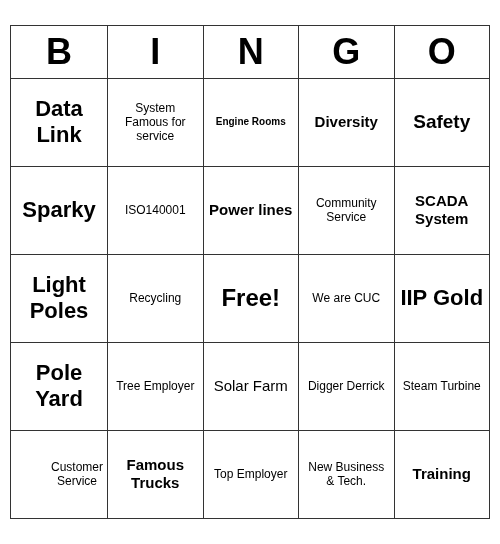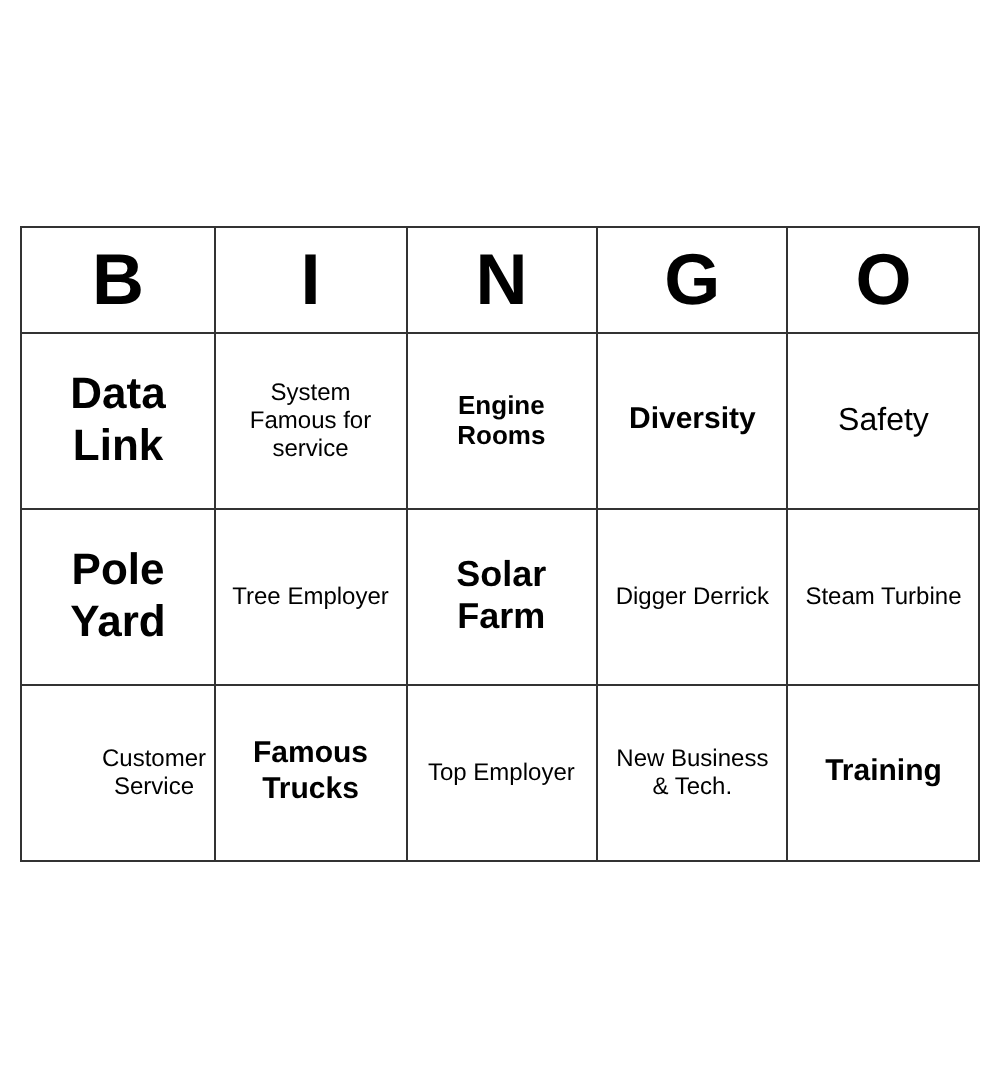--- a/index.html
+++ b/index.html
@@ -57,28 +57,42 @@
       <td style="font-size:36px;font-weight:bold;text-align:center;border:1.5px solid #333;height:50px;">I</td>
       <td style="font-size:36px;font-weight:bold;text-align:center;border:1.5px solid #333;height:50px;">N</td>
       <td style="font-size:36px;font-weight:bold;text-align:center;border:1.5px solid #333;height:50px;">G</td>
       <td style="font-size:36px;font-weight:bold;text-align:center;border:1.5px solid #333;height:50px;">O</td>
     </tr>
   </thead>
   <tbody id="bingo-body">
   <tr>
         <td style="font-size: 22px; font-weight: bold; margin-left: 48px;">Data Link</td>
         <td style="font-size: 12px; font-weight: normal;">System Famous for service</td>
-        <td style="font-size: 13px; font-weight: bold; margin-left: 30px;">Engine Rooms</td>
+        <td style="font-size: 10px; font-weight: bold; margin-left: 30px;">Engine Rooms</td>
         <td style="font-size: 15px; font-weight: bold;">Diversity</td>
-        <td style="font-size: 16px; font-weight: normal;">Safety</td>
+        <td style="font-size: 19px; font-weight: bold;">Safety</td>
+      </tr>
+      <tr>
+        <td style="font-size: 22px; font-weight: bold;">Sparky</td>
+        <td style="font-size: 12px; font-weight: normal;">ISO140001</td>
+        <td style="font-size: 15px; font-weight: bold;">Power lines</td>
+        <td style="font-size: 12px; font-weight: normal;">Community Service</td>
+        <td style="font-size: 15px; font-weight: bold;">SCADA System</td>
+      </tr>
+      <tr>
+        <td style="font-size: 22px; font-weight: bold;">Light Poles</td>
+        <td style="font-size: 12px; font-weight: normal;">Recycling</td>
+        <td style="font-size: 24px; font-weight: bold;">Free!</td>
+        <td style="font-size: 12px; font-weight: normal;">We are CUC</td>
+        <td style="font-size: 22px; font-weight: bold;">IIP Gold</td>
       </tr>
       <tr>
         <td style="font-size: 22px; font-weight: bold;">Pole Yard</td>
         <td style="font-size: 12px; font-weight: normal;">Tree Employer</td>
-        <td style="font-size: 18px; font-weight: bold;">Solar Farm</td>
+        <td style="font-size: 15px; font-weight: normal;">Solar Farm</td>
         <td style="font-size: 12px; font-weight: normal;">Digger Derrick</td>
         <td style="font-size: 12px; font-weight: normal;">Steam Turbine</td>
       </tr>
       <tr>
         <td style="font-size: 12px; font-weight: normal; padding-left: 40px;">Customer Service</td>
         <td style="font-size: 15px; font-weight: bold;">Famous Trucks</td>
         <td style="font-size: 12px; font-weight: normal;">Top Employer</td>
         <td style="font-size: 12px; font-weight: normal;">New Business &amp; Tech.</td>
         <td style="font-size: 15px; font-weight: bold;">Training</td>
       </tr>

